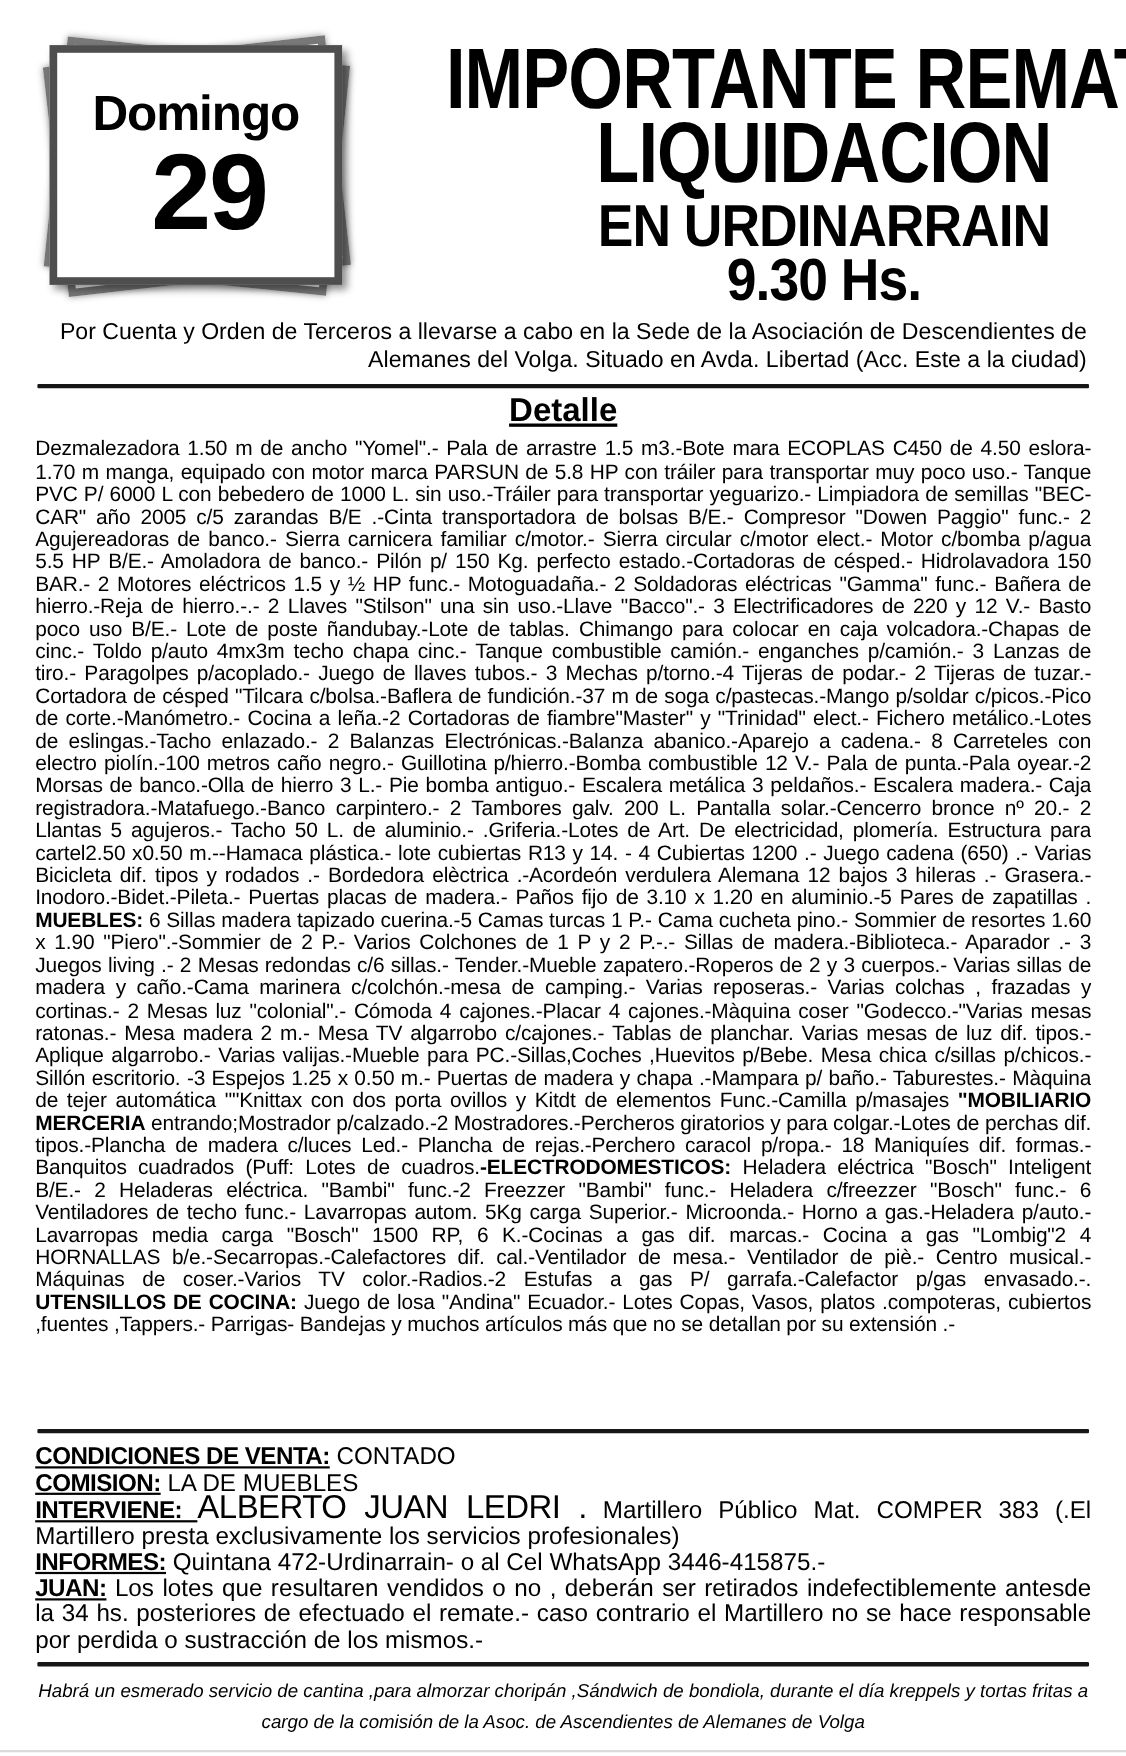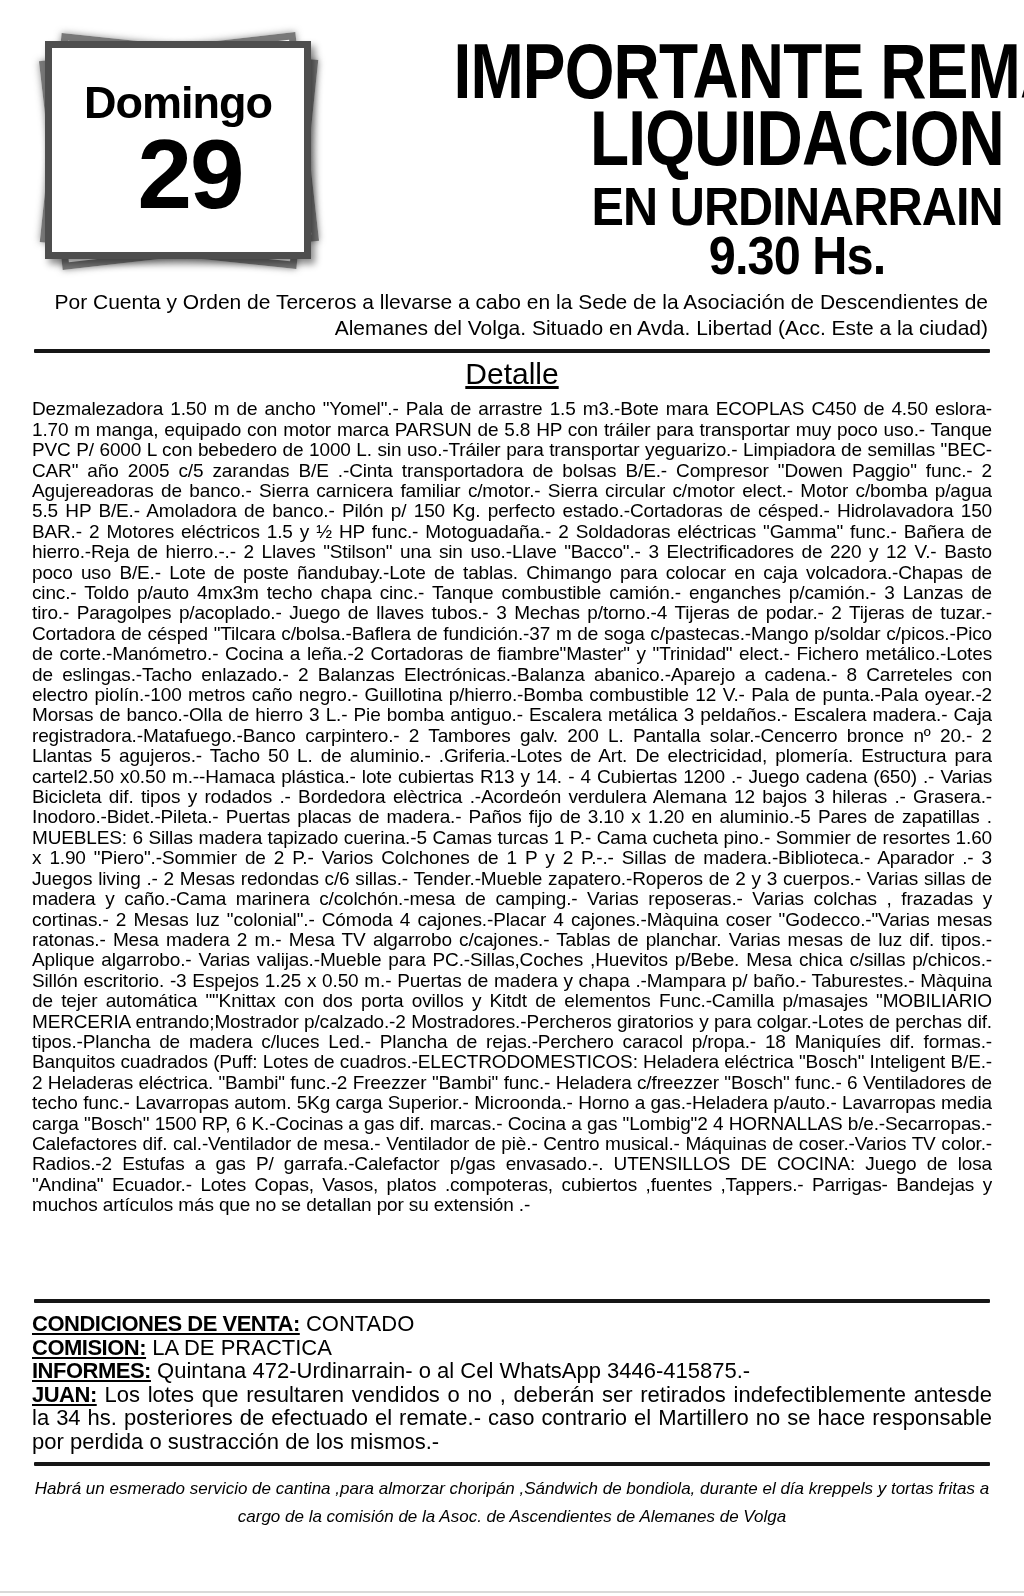--- a/index.html
+++ b/index.html
@@ -7,21 +7,21 @@
   body {
     width: 1024px; height: 1596px;
     font-family: "Liberation Sans", sans-serif;
     color: #000;
     position: relative;
     overflow: hidden;
   }
   .page { width: 1024px; height: 1596px; position: relative; background: #fff; }
 
   
-  .header { display: flex; padding: 26px 16px 0 28px; gap: 48px; }
+  .header { display: flex; padding: 26px 16px 0 28px; }
 
   .badge-wrap { position: relative; width: 302px; height: 250px; flex: 0 0 auto; }
   .badge-back {
     position: absolute; left: 22px; right: 22px; top: 20px; bottom: 20px;
     background: #fff; border: 7px solid #787878;
   }
   .badge-back.b1 { transform: rotate(-6.5deg); box-shadow: 0 0 7px rgba(60,60,60,.55); }
   .badge-back.b2 { transform: rotate(6deg);   box-shadow: 0 0 7px rgba(60,60,60,.55); }
   .badge-front {
     position: absolute; left: 17px; right: 19px; top: 15px; bottom: 17px;
@@ -49,31 +49,31 @@
 
   
   .intro {
     text-align: right; font-size: 21px; line-height: 26px;
     margin: 10px 36px 8px;
   }
 
   .rule { height: 4px; background: #161616; margin: 0 34px; border-radius: 1px; }
 
   .detalle {
-    text-align: center; font-size: 30px; font-weight: normal;
+    text-align: center; font-size: 30px; font-weight: bold;
     text-decoration: underline; margin: 4px 0 8px; line-height: 34px;
   }
 
   
   .body-text {
     font-size: 19px; line-height: 20.4px; letter-spacing: -0.15px;
     text-align: justify; margin: 0 32px;
     max-height: 900px; overflow: hidden;
   }
-  .seg-b { font-weight: normal; }
+  .seg-b { font-weight: bold; }
 
   
   .bottom { position: absolute; top: 1299px; left: 0; right: 0; }
   .conditions { margin: 9px 32px 3px; font-size: 22px; line-height: 23.5px; }
   .cond-row { text-align: justify; }
   .cond-label { font-weight: bold; text-decoration: underline; letter-spacing: -0.5px; }
   .cond-name { font-size: 30px; line-height: 23.5px; letter-spacing: -0.5px; }
   .rule2 { margin-top: 9px; }
 
   .footer-note {
@@ -118,22 +118,23 @@
   <h2 class="detalle">Detalle</h2>
 
   <p class="body-text"><span>Dezmalezadora 1.50 m de ancho "Yomel".- Pala de arrastre 1.5 m3.-Bote mara ECOPLAS C450 de 4.50 eslora-1.70 m manga, equipado con motor  marca PARSUN de 5.8 HP con tráiler para transportar muy poco uso.- Tanque PVC P/ 6000 L con bebedero de 1000 L. sin uso.-Tráiler para transportar yeguarizo.- Limpiadora de semillas "BEC-CAR" año 2005 c/5 zarandas B/E .-Cinta transportadora de bolsas B/E.- Compresor "Dowen Paggio" func.- 2  Agujereadoras de banco.- Sierra carnicera familiar c/motor.- Sierra circular c/motor elect.- Motor c/bomba p/agua 5.5 HP B/E.- Amoladora de banco.-  Pilón p/ 150 Kg. perfecto estado.-Cortadoras de césped.- Hidrolavadora 150 BAR.- 2 Motores eléctricos 1.5  y ½ HP func.- Motoguadaña.- 2 Soldadoras eléctricas "Gamma" func.- Bañera de hierro.-Reja de hierro.-.- 2 Llaves "Stilson" una sin uso.-Llave "Bacco".- 3 Electrificadores de 220 y 12 V.- Basto poco uso B/E.- Lote de poste ñandubay.-Lote de tablas.  Chimango para colocar en caja volcadora.-Chapas de cinc.- Toldo  p/auto 4mx3m techo chapa cinc.- Tanque combustible camión.- enganches p/camión.- 3 Lanzas de tiro.- Paragolpes p/acoplado.- Juego de llaves tubos.- 3 Mechas p/torno.-4 Tijeras de podar.- 2 Tijeras de tuzar.- Cortadora de césped "Tilcara c/bolsa.-Baflera de fundición.-37 m de soga c/pastecas.-Mango p/soldar c/picos.-Pico de corte.-Manómetro.- Cocina a leña.-2 Cortadoras de fiambre"Master" y "Trinidad" elect.- Fichero metálico.-Lotes de eslingas.-Tacho enlazado.- 2 Balanzas Electrónicas.-Balanza abanico.-Aparejo a cadena.- 8 Carreteles con electro piolín.-100 metros caño negro.- Guillotina p/hierro.-Bomba combustible 12 V.- Pala de punta.-Pala oyear.-2 Morsas de banco.-Olla de hierro 3 L.-  Pie bomba antiguo.- Escalera metálica 3 peldaños.- Escalera madera.- Caja registradora.-Matafuego.-Banco  carpintero.- 2 Tambores galv. 200 L. Pantalla solar.-Cencerro bronce nº 20.- 2 Llantas 5 agujeros.- Tacho 50 L. de aluminio.- .Griferia.-Lotes de Art. De electricidad,  plomería. Estructura para cartel2.50 x0.50 m.--Hamaca plástica.- lote cubiertas R13 y 14. - 4 Cubiertas 1200 .- Juego cadena  (650) .- Varias Bicicleta dif. tipos y rodados .- Bordedora elèctrica .-Acordeón verdulera Alemana  12 bajos 3 hileras  .- Grasera.-Inodoro.-Bidet.-Pileta.- Puertas placas de madera.- Paños fijo de 3.10 x 1.20 en aluminio.-5 Pares de zapatillas . </span><span class="seg-b">MUEBLES:</span><span> 6 Sillas madera tapizado cuerina.-5 Camas turcas 1 P.- Cama cucheta pino.- Sommier de resortes 1.60 x 1.90 "Piero".-Sommier de 2 P.- Varios Colchones de 1 P y 2 P.-.- Sillas de madera.-Biblioteca.- Aparador .- 3 Juegos living .- 2 Mesas redondas c/6 sillas.- Tender.-Mueble zapatero.-Roperos de 2 y 3 cuerpos.- Varias sillas de madera y caño.-Cama marinera c/colchón.-mesa de camping.- Varias reposeras.- Varias colchas , frazadas y cortinas.- 2 Mesas luz "colonial".- Cómoda 4 cajones.-Placar 4 cajones.-Màquina coser "Godecco.-"Varias mesas ratonas.- Mesa madera 2 m.-  Mesa TV algarrobo c/cajones.- Tablas de planchar. Varias mesas de luz dif. tipos.- Aplique algarrobo.- Varias valijas.-Mueble para PC.-Sillas,Coches ,Huevitos p/Bebe. Mesa chica c/sillas p/chicos.-Sillón escritorio. -3 Espejos 1.25 x 0.50 m.- Puertas de madera y chapa .-Mampara p/ baño.- Taburestes.- Màquina de tejer automática ""Knittax con dos porta ovillos y Kitdt de elementos Func.-Camilla p/masajes </span><span class="seg-b">"MOBILIARIO MERCERIA</span><span> entrando;Mostrador p/calzado.-2 Mostradores.-Percheros giratorios y para colgar.-Lotes de perchas dif. tipos.-Plancha de madera c/luces Led.- Plancha de rejas.-Perchero caracol p/ropa.- 18  Maniquíes dif. formas.-Banquitos cuadrados (Puff: Lotes de cuadros.</span><span class="seg-b">-ELECTRODOMESTICOS:</span><span> Heladera eléctrica "Bosch" Inteligent B/E.- 2 Heladeras eléctrica. "Bambi" func.-2 Freezzer "Bambi" func.- Heladera c/freezzer "Bosch" func.- 6 Ventiladores de techo func.- Lavarropas autom. 5Kg carga Superior.- Microonda.- Horno a gas.-Heladera p/auto.- Lavarropas media carga "Bosch" 1500 RP, 6 K.-Cocinas a gas dif. marcas.- Cocina a gas "Lombig"2 4 HORNALLAS b/e.-Secarropas.-Calefactores dif. cal.-Ventilador de mesa.- Ventilador de piè.- Centro musical.- Máquinas de coser.-Varios TV color.-Radios.-2  Estufas a gas P/ garrafa.-Calefactor p/gas envasado.-. </span><span class="seg-b">UTENSILLOS DE COCINA:</span><span> Juego de losa "Andina" Ecuador.- Lotes Copas, Vasos, platos .compoteras, cubiertos ,fuentes ,Tappers.- Parrigas- Bandejas y muchos artículos más que no se detallan por su extensión .-</span></p>
 
   <div class="bottom">
     <div class="rule"></div>
 
     <section class="conditions">
       <p class="cond-row"><span class="cond-label">CONDICIONES DE VENTA:</span><span> CONTADO</span></p>
 
-      <p class="cond-row"><span class="cond-label">COMISION:</span><span> LA DE PRACTICA</span></p>
+      <p class="cond-row"><span class="cond-label">COMISION:</span><span> LA DE MUEBLES</span></p>
 
+      <p class="cond-row"><span class="cond-label">INTERVIENE: </span><span class="cond-name">ALBERTO JUAN LEDRI .</span><span>  Martillero Público Mat. COMPER 383 (.El Martillero presta exclusivamente los servicios profesionales)</span></p>
 
       <p class="cond-row"><span class="cond-label">INFORMES:</span><span> Quintana 472-Urdinarrain- o al Cel WhatsApp 3446-415875.-</span></p>
 
       <p class="cond-row"><span class="cond-label">JUAN:</span><span> Los lotes que resultaren vendidos o no , deberán ser retirados indefectiblemente antesde la 34 hs. posteriores de efectuado el remate.- caso contrario el Martillero no se hace responsable por perdida o sustracción de los mismos.-</span></p>
     </section>
 
     <div class="rule rule2"></div>
 
     <p class="footer-note">Habrá un esmerado servicio de cantina ,para almorzar  choripán ,Sándwich de bondiola, durante el día kreppels y tortas fritas   a cargo de la comisión de la Asoc. de Ascendientes de Alemanes de Volga</p>
   </div>

